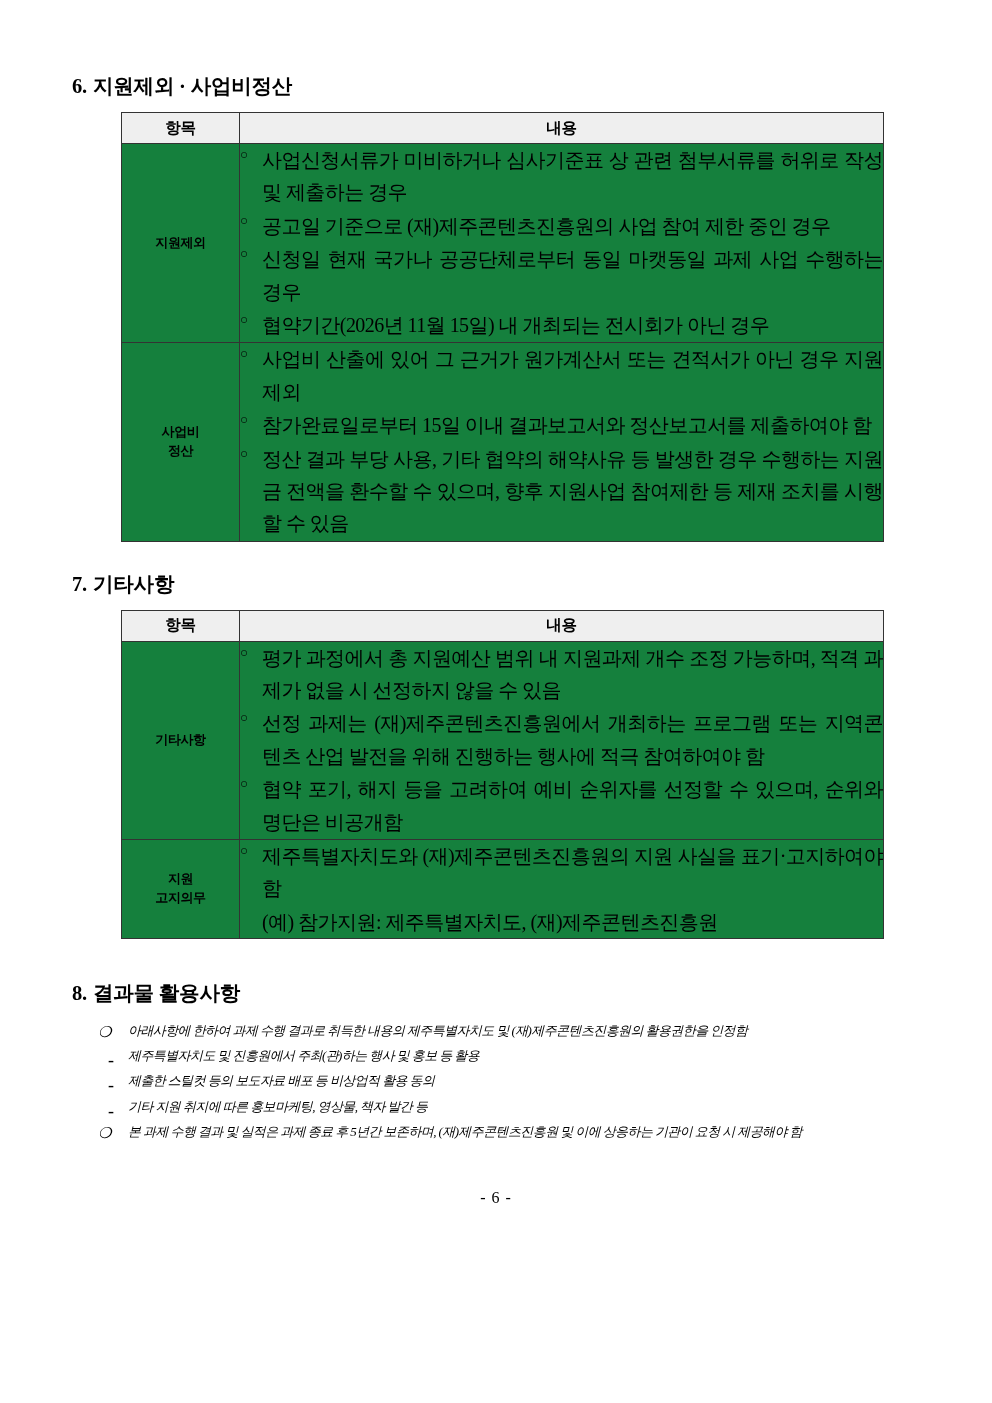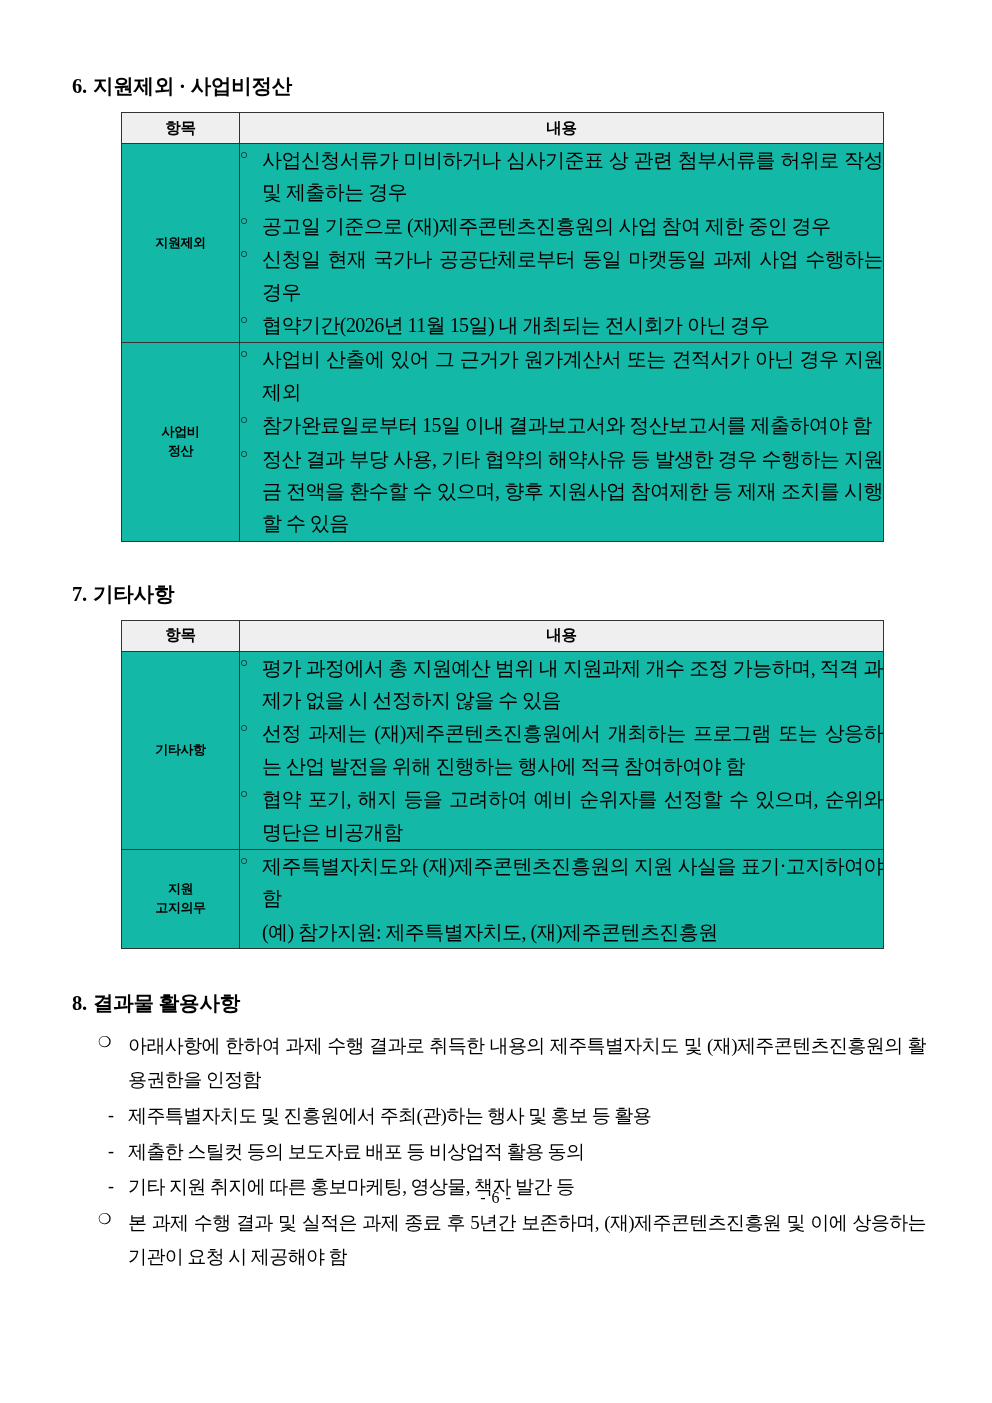--- a/index.html
+++ b/index.html
@@ -32,21 +32,21 @@
     white-space: nowrap;
   }
   .sec-head .num { margin-right: 6px; }
 
   
   table.doc {
     border-collapse: collapse;
     table-layout: fixed;
     margin-left: 55px;
     width: 762px;
-    background: #14b8a6;
+    background: #15803d;
   }
   table.doc th, table.doc td {
     border: 1px solid #333;
     padding: 0;
     vertical-align: middle;
   }
   table.doc thead th {
     background: #efefef;
     font-size: 15.5px;
     font-weight: bold;
@@ -88,23 +88,24 @@
     content: "○";
     position: absolute;
     left: 0;
     top: 0;
     font-size: 13.5px;
   }
 
   
   .outline {
     margin: 6px 0 16px 24px;
-    font-size: 19px;
+    font-size: 13px;
     line-height: 1.78;
     letter-spacing: -0.6px;
+    font-style: italic;
   }
   .outline .lvl1 {
     position: relative;
     padding-left: 38px;
     margin-bottom: 2px;
     text-align: justify;
     text-justify: inter-ideograph;
   }
   .outline .lvl1::before {
     content: "❍";
@@ -125,21 +126,21 @@
     top: 0;
     font-size: 18px;
   }
   .outline .cont {
     display: block;
     padding-left: 0;
   }
 
   
   .blk-6 { margin-top: 0; }
-  .blk-7 { margin-top: 38px; }
+  .blk-7 { margin-top: 28px; }
   .blk-8 { margin-top: 40px; }
 
   
   .pagenum {
     position: absolute;
     left: 0;
     right: 0;
     bottom: 42px;
     text-align: center;
     font-size: 16px;
@@ -211,21 +212,21 @@
           <th>항목</th>
           <th>내용</th>
         </tr>
       </thead>
       <tbody>
         <tr>
           <td class="label">기타사항</td>
           <td class="content">
             <ul class="circ">
               <li><span>평가 과정에서 총 지원예산 범위 내 지원과제 개수 조정 가능하며, 적격 과제가 없을 시 선정하지 않을 수 있음</span></li>
-              <li><span>선정 과제는 (재)제주콘텐츠진흥원에서 개최하는 프로그램 또는 상응하는 산업 발전을 위해 진행하는 행사에 적극 참여하여야 함</span></li>
+              <li><span>선정 과제는 (재)제주콘텐츠진흥원에서 개최하는 프로그램 또는 지역콘텐츠 산업 발전을 위해 진행하는 행사에 적극 참여하여야 함</span></li>
               <li><span>협약 포기, 해지 등을 고려하여 예비 순위자를 선정할 수 있으며, 순위와 명단은 비공개함</span></li>
             </ul>
           </td>
         </tr>
         <tr>
           <td class="label">
             <span>지원</span><br>
             <span>고지의무</span>
           </td>
           <td class="content">

